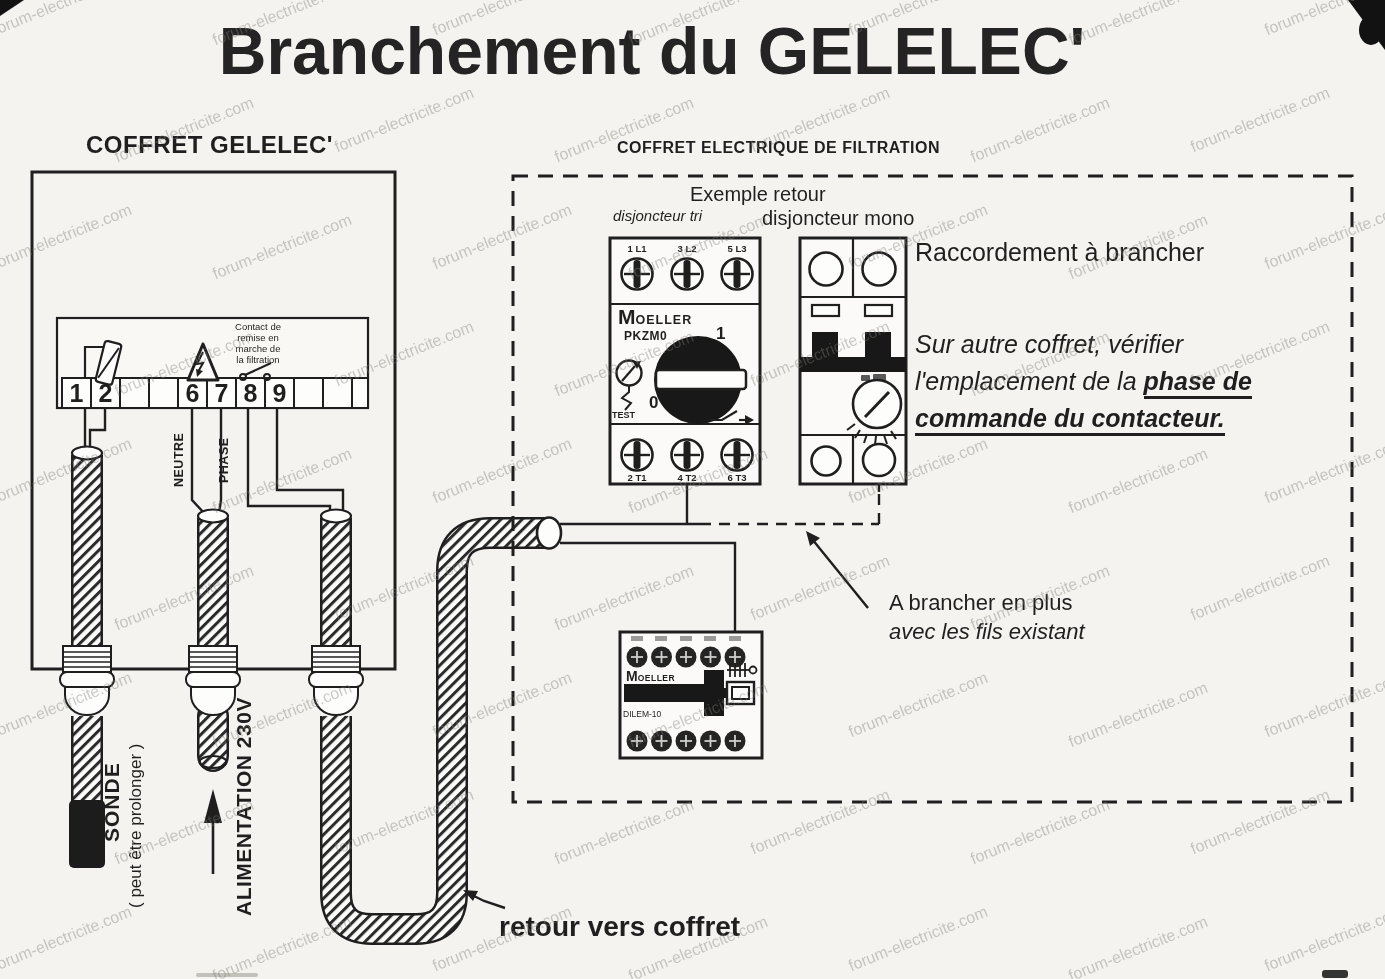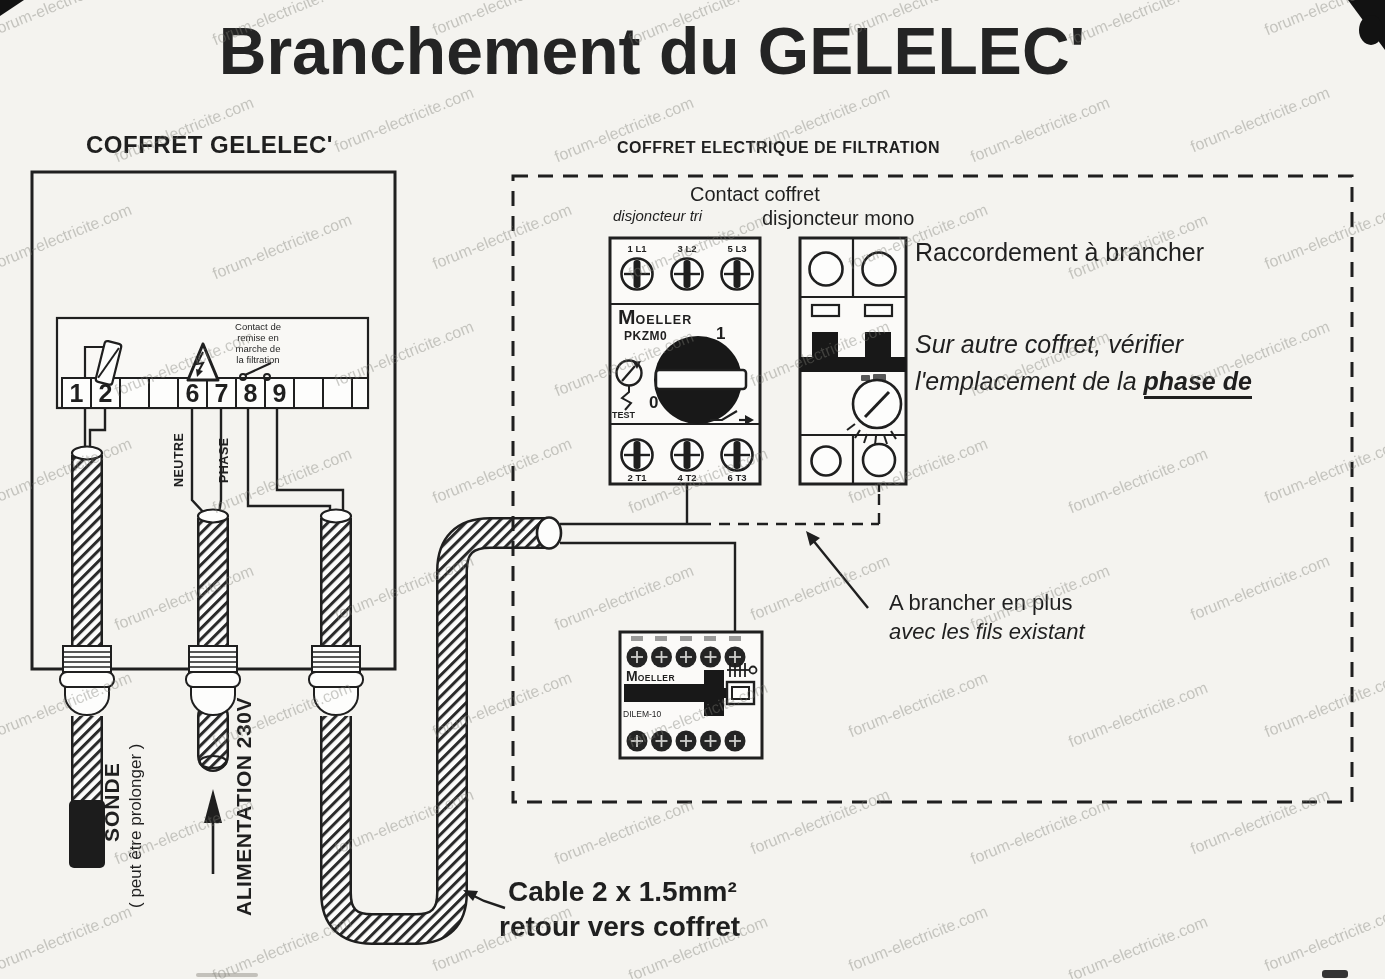--- a/index.html
+++ b/index.html
@@ -329,21 +329,21 @@
       <rect x="196" y="973" width="62" height="4" rx="2" fill="#9a988f" opacity="0.55"></rect>
     </g>
   </svg>
 
   <div class="abs b" style="left:652px;top:16px;transform:translateX(-50%);font-size:66px;color:#242424;">Branchement du GELELEC'</div>
 
   <div class="abs b" style="left:86px;top:132px;font-size:24px;letter-spacing:0.5px;">COFFRET GELELEC'</div>
 
   <div class="abs b" style="left:617px;top:139px;font-size:16px;letter-spacing:0.5px;">COFFRET ELECTRIQUE DE FILTRATION</div>
 
-  <div class="abs" style="left:690px;top:184px;font-size:20px;">Contact coffret</div>
+  <div class="abs" style="left:690px;top:184px;font-size:20px;">Exemple retour</div>
   <div class="abs" style="left:613px;top:208px;font-size:15px;font-style:italic;">disjoncteur tri</div>
   <div class="abs" style="left:762px;top:208px;font-size:20px;">disjoncteur mono</div>
 
   <div class="abs" style="left:618px;top:306px;">
     <span class="logo-m" style="font-size:21px;">M</span><span class="logo-m" style="font-size:12.5px;letter-spacing:1px;">OELLER</span>
   </div>
   <div class="abs b" style="left:616px;top:330px;font-size:12px;letter-spacing:0.5px;margin-left:8px;">PKZM0</div>
   <div class="abs b" style="left:716px;top:325px;font-size:17px;">1</div>
   <div class="abs b" style="left:649px;top:394px;font-size:17px;">0</div>
   <div class="abs b" style="left:612px;top:411px;font-size:9px;">TEST</div>
@@ -352,25 +352,25 @@
     <span class="logo-m" style="font-size:14px;">M</span><span class="logo-m" style="font-size:8.5px;letter-spacing:0.5px;">OELLER</span>
   </div>
   <div class="abs" style="left:623px;top:710px;font-size:8.5px;">DILEM-10</div>
 
   <div class="abs" style="left:915px;top:239px;font-size:25px;">Raccordement à brancher</div>
 
   <div class="abs i" style="left:915px;top:331px;font-size:25px;">Sur autre coffret, vérifier</div>
   <div class="abs i" style="left:915px;top:368px;font-size:25px;">
     <span>l'emplacement de la </span><span class="b ul">phase de</span>
   </div>
+  <div class="abs i b ul" style="left:915px;top:405px;font-size:25px;">commande du contacteur.</div>
 
   <div class="abs" style="left:889px;top:591px;font-size:22px;">A brancher en plus</div>
   <div class="abs" style="left:889px;top:620px;font-size:22px;font-style:italic;">avec les fils existant</div>
 
-  <div class="abs b" style="left:508px;top:877px;font-size:28px;">Cable 2 x 1.5mm²</div>
   <div class="abs b" style="left:499px;top:912px;font-size:28px;">retour vers coffret</div>
 
   <div class="abs rot b" style="left:173px;top:487px;font-size:12.5px;letter-spacing:0.5px;">NEUTRE</div>
   <div class="abs rot b" style="left:218px;top:483px;font-size:12.5px;letter-spacing:0.5px;">PHASE</div>
   <div class="abs rot b" style="left:101px;top:842px;font-size:21px;letter-spacing:1px;">SONDE</div>
   <div class="abs rot" style="left:127px;top:908px;font-size:17px;">( peut être prolonger )</div>
   <div class="abs rot b" style="left:233px;top:916px;font-size:21px;letter-spacing:0.5px;">ALIMENTATION 230V</div>
 
   <div id="wm-layer">
       <span class="wm" style="left: -12px; top: -6px;">forum-electricite.com</span>

